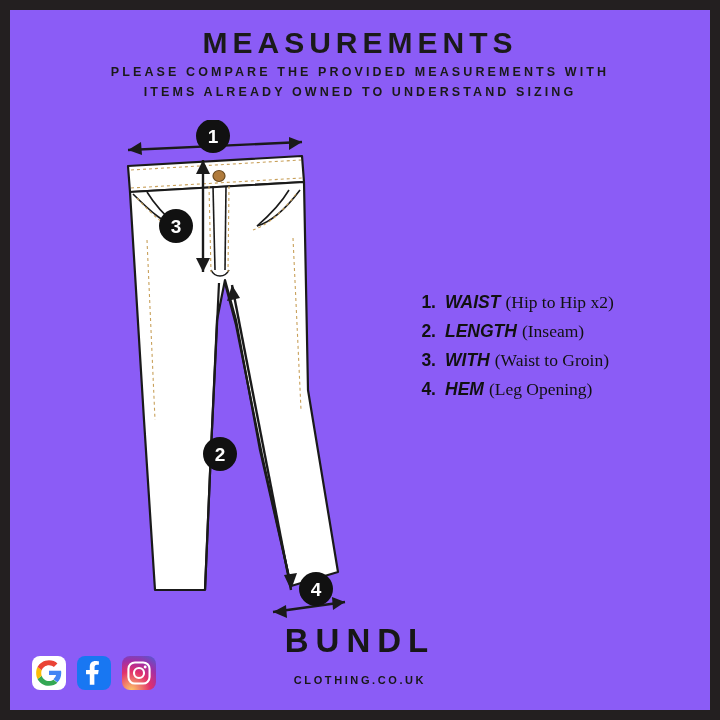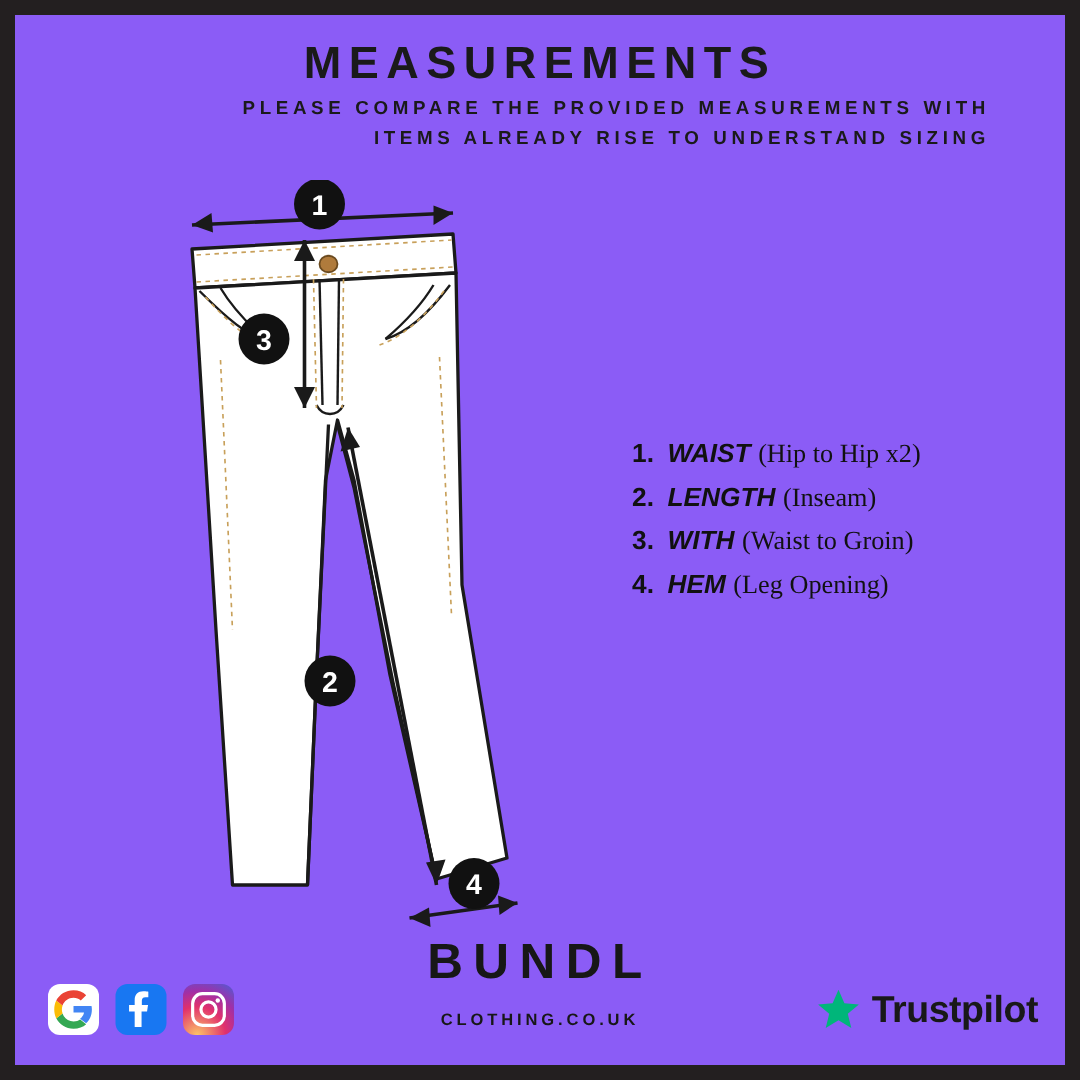--- a/index.html
+++ b/index.html
@@ -36,21 +36,21 @@
     font-size: 30px;
     font-weight: bold;
     letter-spacing: 5px;
     color: #1a1a1a;
   }
   .subtitle {
     position: absolute;
     top: 52px;
     left: 50px;
     width: 600px;
-    text-align: right;
+    text-align: center;
     font-size: 12.5px;
     font-weight: bold;
     letter-spacing: 3.1px;
     line-height: 20px;
     color: #1a1a1a;
   }
   
   #jeans-wrap {
     position: absolute;
     left: 85px;
@@ -150,21 +150,21 @@
 </style>
 </head>
 <body>
 
 <div id="page">
   <div class="inner">
 
     <div class="title">MEASUREMENTS</div>
     <div class="subtitle">
       <div>PLEASE COMPARE THE PROVIDED MEASUREMENTS WITH</div>
-      <div>ITEMS ALREADY RISE TO UNDERSTAND SIZING</div>
+      <div>ITEMS ALREADY OWNED TO UNDERSTAND SIZING</div>
     </div>
 
     <div id="jeans-wrap">
       <svg width="300" height="510" viewBox="0 0 300 510">
         <g fill="#ffffff" stroke="#1a1a1a" stroke-width="2.2" stroke-linejoin="round">
 
           <path d="M33 46 L207 36 L209 62 L35 72 Z"></path>
 
           <path d="M35 72
                    L49 300
@@ -292,21 +292,15 @@
           <circle cx="23.6" cy="8.6" r="1.8" fill="#ffffff"></circle>
         </svg>
       </div>
     </div>
 
     <div id="brand">
       <div class="brand-name">BUNDL</div>
       <div class="brand-sub">CLOTHING.CO.UK</div>
     </div>
 
-    <div id="trustpilot">
-      <svg width="30" height="30" viewBox="0 0 32 32">
-        <polygon points="16,2 20.2,11.6 30.5,12.4 22.6,19.1 25.1,29.2 16,23.7 6.9,29.2 9.4,19.1 1.5,12.4 11.8,11.6" fill="#00b67a"></polygon>
-      </svg>
-      <span class="tp-text">Trustpilot</span>
-    </div>
 
   </div>
 </div>
 
 </body></html>

